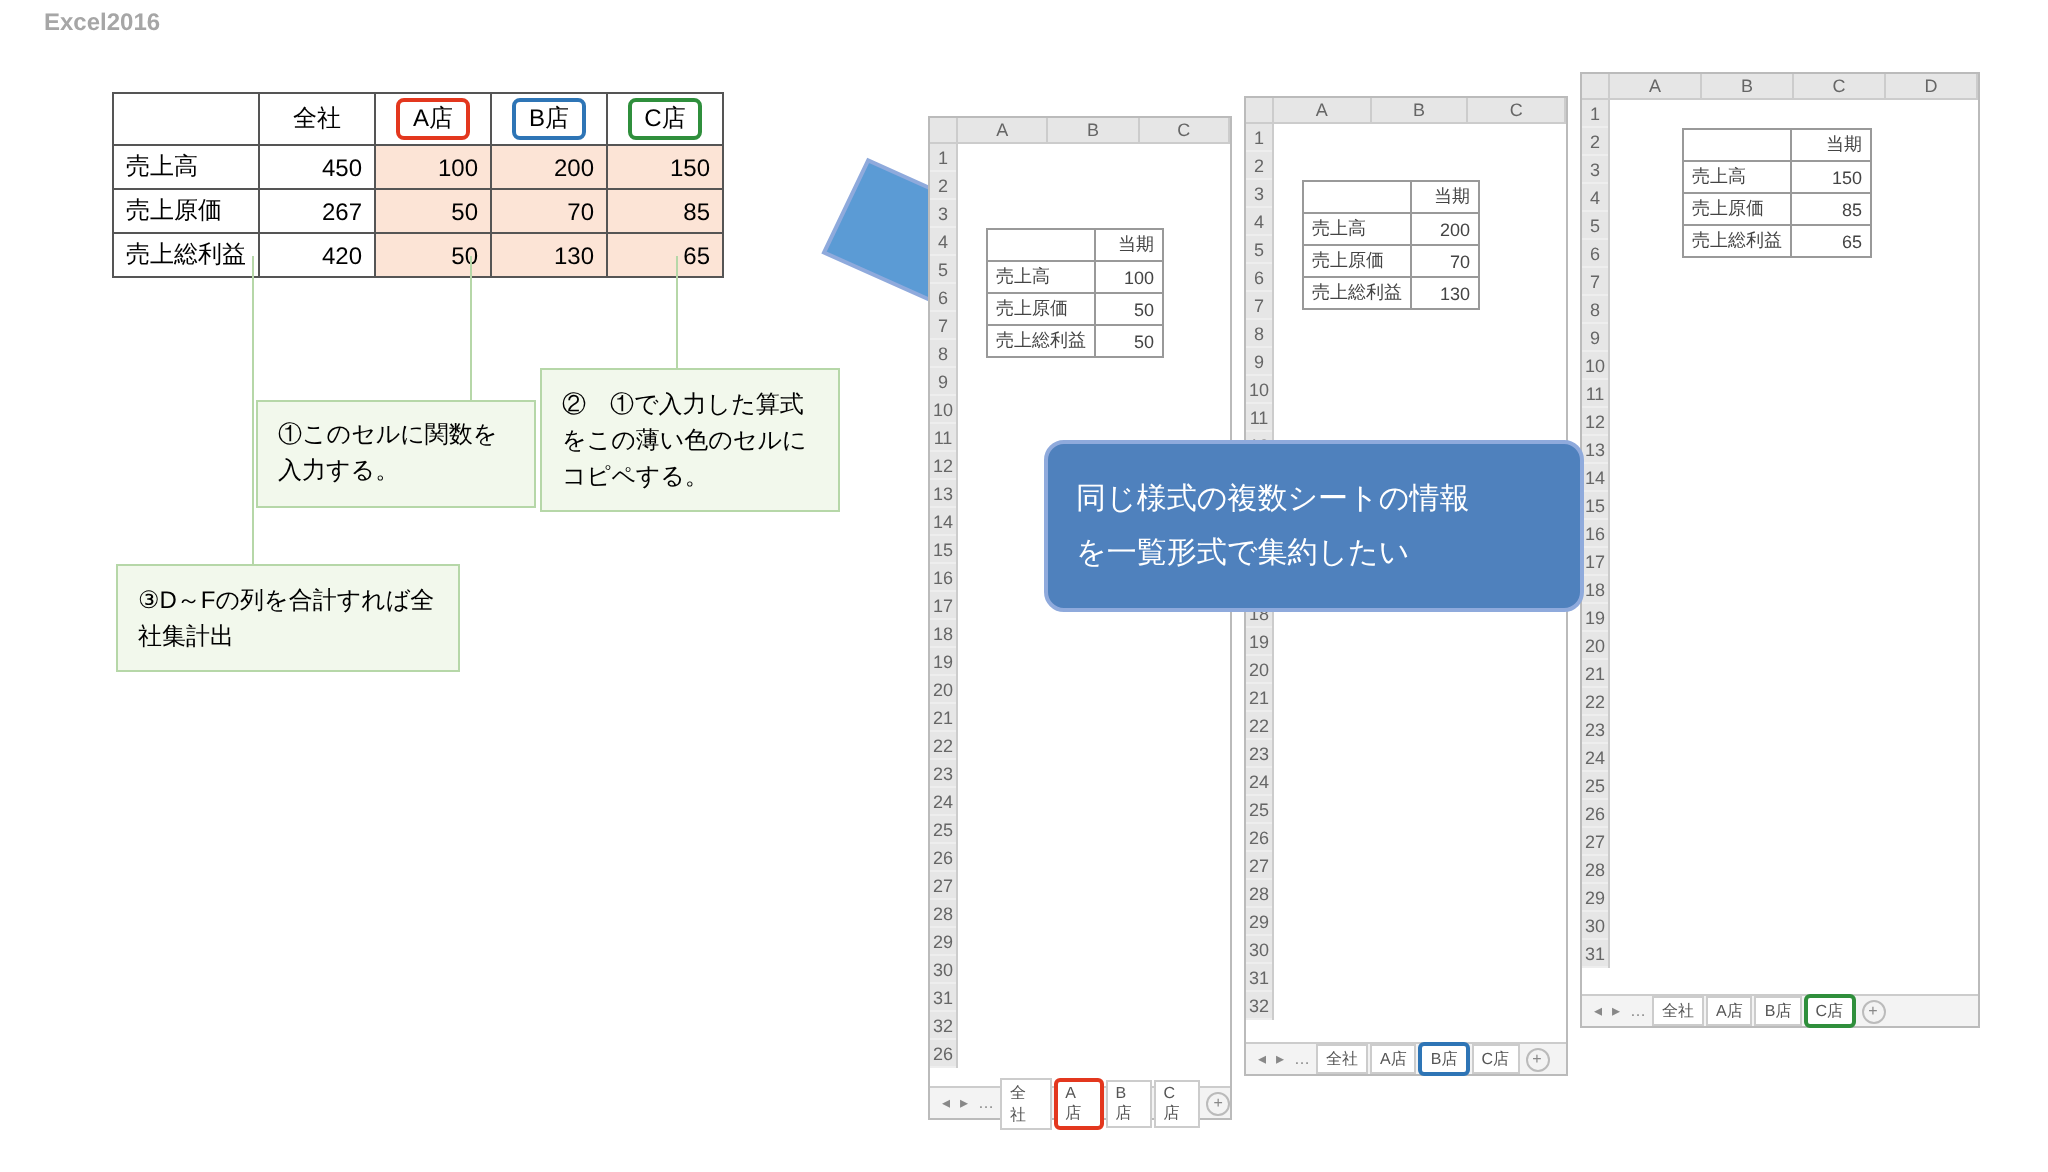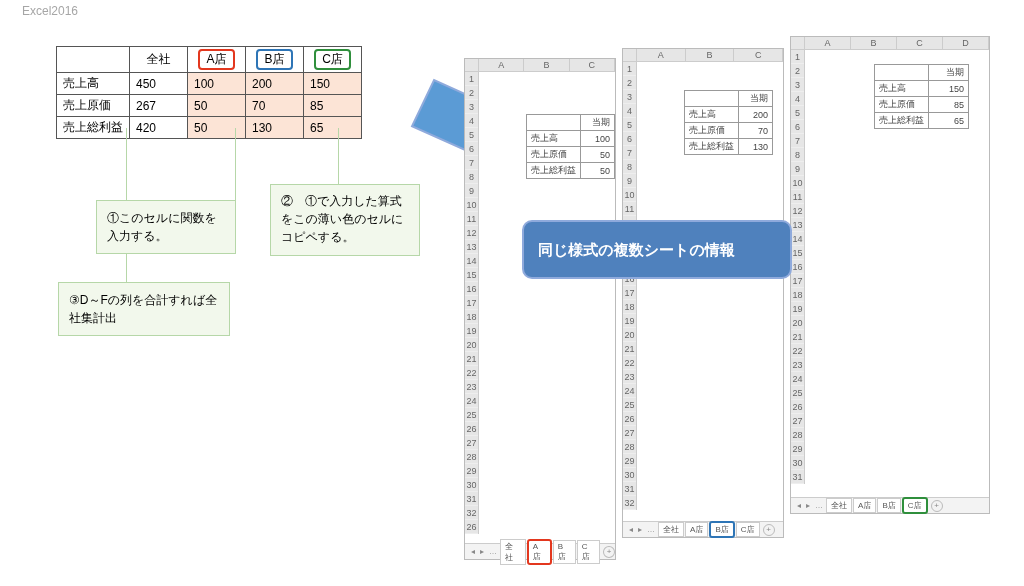--- a/index.html
+++ b/index.html
@@ -10,34 +10,34 @@
     width: 1024px;
     height: 586px;
     position: relative;
     overflow: hidden;
   }
   .app-title {
     position: absolute;
     top: 4px; left: 22px;
     font-size: 12px;
     color: #a6a6a6;
-    font-weight: normal;
+    font-weight: bold;
   }
 
   
   .summary-table {
     position: absolute;
     top: 46px; left: 56px;
     border-collapse: collapse;
     font-size: 12px;
   }
   .summary-table th, .summary-table td {
     border: 1px solid #555;
     padding: 2px 6px;
-    text-align: left;
+    text-align: right;
     min-width: 58px;
     height: 20px;
     background: #fff;
   }
   .summary-table th {
     text-align: center;
     font-weight: normal;
   }
   .summary-table .rowlabel { text-align: left; min-width: 70px; }
   .summary-table .shade { background: #fce4d6; }
@@ -53,22 +53,22 @@
 
   
   .ann {
     position: absolute;
     background: #f2f8ec;
     border: 1px solid #b6d7a8;
     font-size: 12px;
     padding: 8px 10px;
     line-height: 1.5;
   }
-  .ann1 { top: 200px; left: 96px; width: 140px; }
-  .ann2 { top: 184px; left: 270px; width: 150px; font-family: Liberation Mono, monospace; }
+  .ann1 { top: 200px; left: 128px; width: 140px; font-family: Liberation Mono, monospace; }
+  .ann2 { top: 184px; left: 270px; width: 150px; }
   .ann3 { top: 282px; left: 58px;  width: 172px; }
   .ann-line {
     position: absolute;
     width: 1px;
     background: #b6d7a8;
   }
   .line1 { top: 128px; left: 235px; height: 72px; }
   .line2 { top: 128px; left: 338px; height: 56px; }
   .line3 { top: 128px; left: 126px; height: 154px; }
 
@@ -114,21 +114,20 @@
     height: 14px;
     line-height: 14px;
     text-align: center;
     color: #666;
     border-bottom: 1px solid #eee;
   }
   .mini .inner-table {
     position: absolute;
     border-collapse: collapse;
     font-size: 9px;
-    margin-left: 33px;
   }
   .mini .inner-table td {
     border: 1px solid #999;
     padding: 1px 4px;
     text-align: right;
     min-width: 34px;
     height: 12px;
     background: #fff;
   }
   .mini .inner-table .lab { text-align: left; }
@@ -179,21 +178,21 @@
   
   .callout {
     position: absolute;
     top: 220px; left: 522px;
     width: 270px;
     background: #4f81bd;
     border: 2px solid #8faadc;
     border-radius: 10px;
     color: #fff;
     font-size: 15px;
-    font-weight: bold;
+    font-weight: normal;
     padding: 14px 14px;
     line-height: 1.8;
     z-index: 5;
   }
 </style>
 </head>
 <body>
 
 <div class="app-title">Excel2016</div>
 
@@ -237,20 +236,21 @@
 <div class="ann ann1">①このセルに関数を入力する。</div>
 <div class="ann ann2">②　①で入力した算式をこの薄い色のセルにコピペする。</div>
 <div class="ann ann3">③D～Fの列を合計すれば全社集計出</div>
 
 <svg class="arrow-svg" viewBox="0 0 134 120">
   <polygon points="132,84 80,120 90,98 18,58 44,14 112,52 124,30" fill="#5b9bd5" stroke="#8faadc" stroke-width="2" transform="rotate(-5 67 60)"></polygon>
 </svg>
 
 <div class="callout">
   <div>同じ様式の複数シートの情報</div>
+  <div>を一覧形式で集約したい</div>
 </div>
 
 <div class="mini miniA">
   <div class="colhdr">
     <div class="rowh"></div>
     <div>A</div>
     <div>B</div>
     <div>C</div>
   </div>
   <div class="grid-area">

